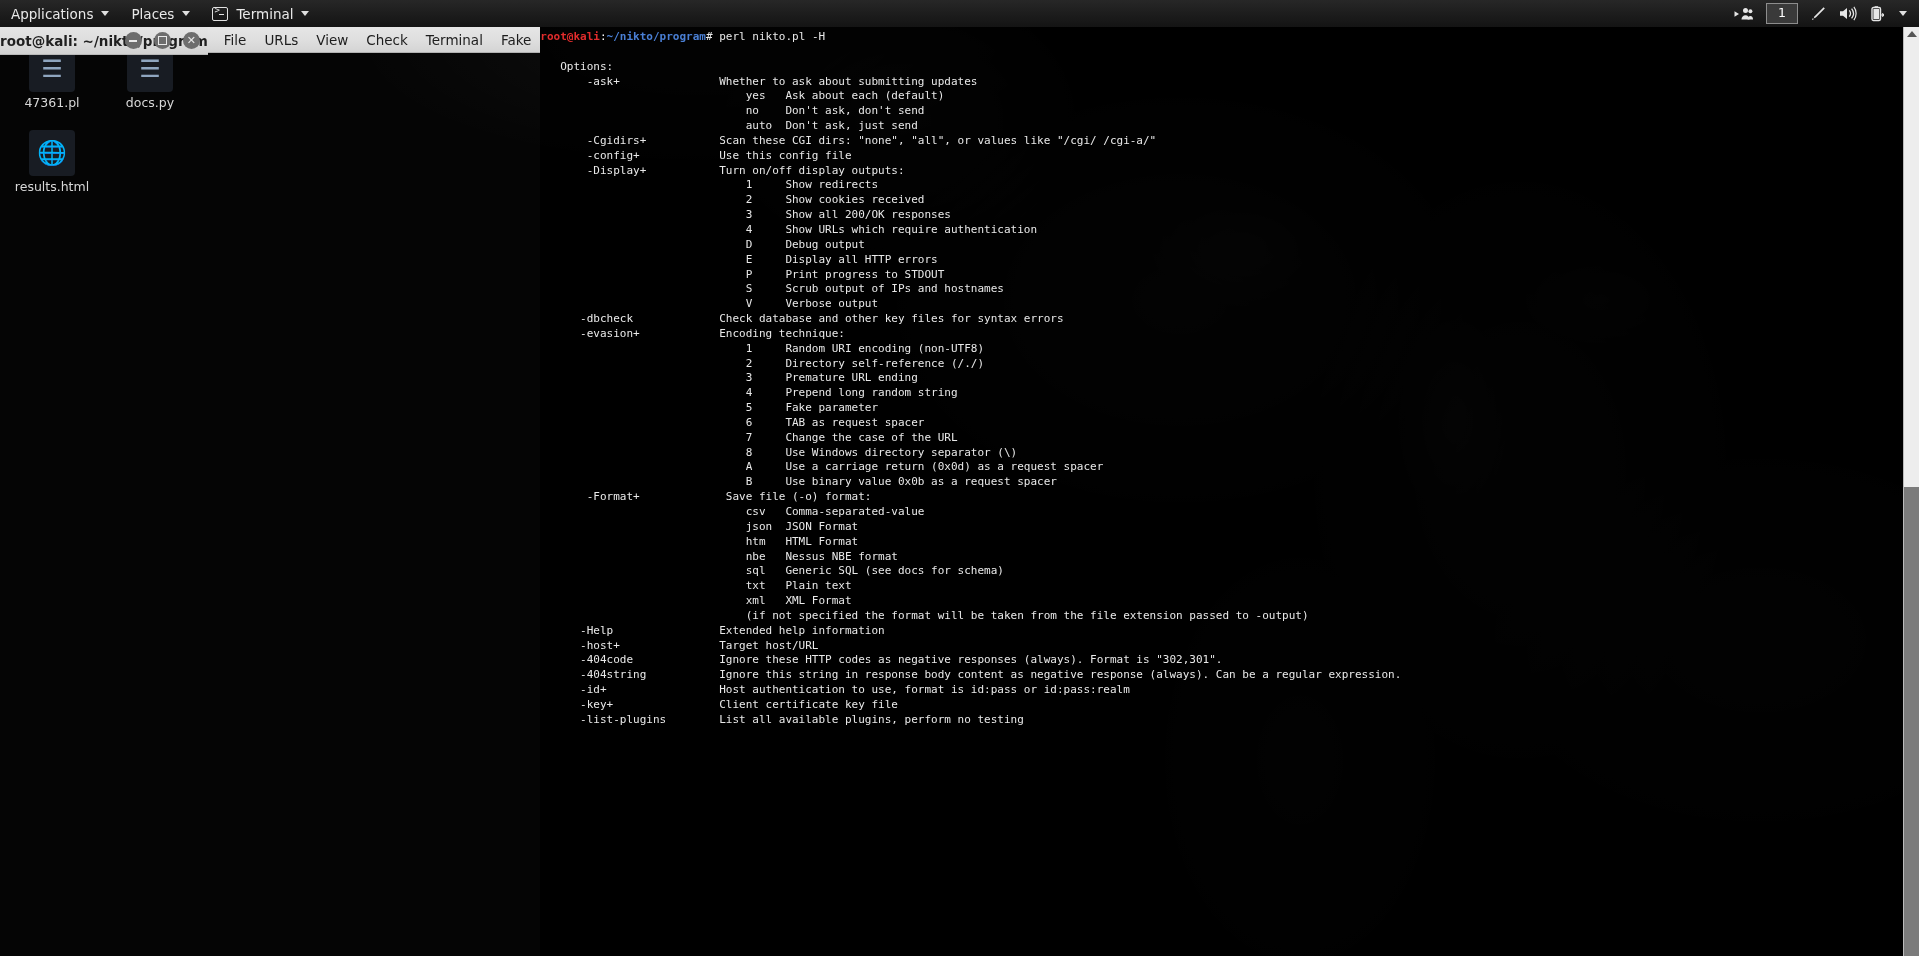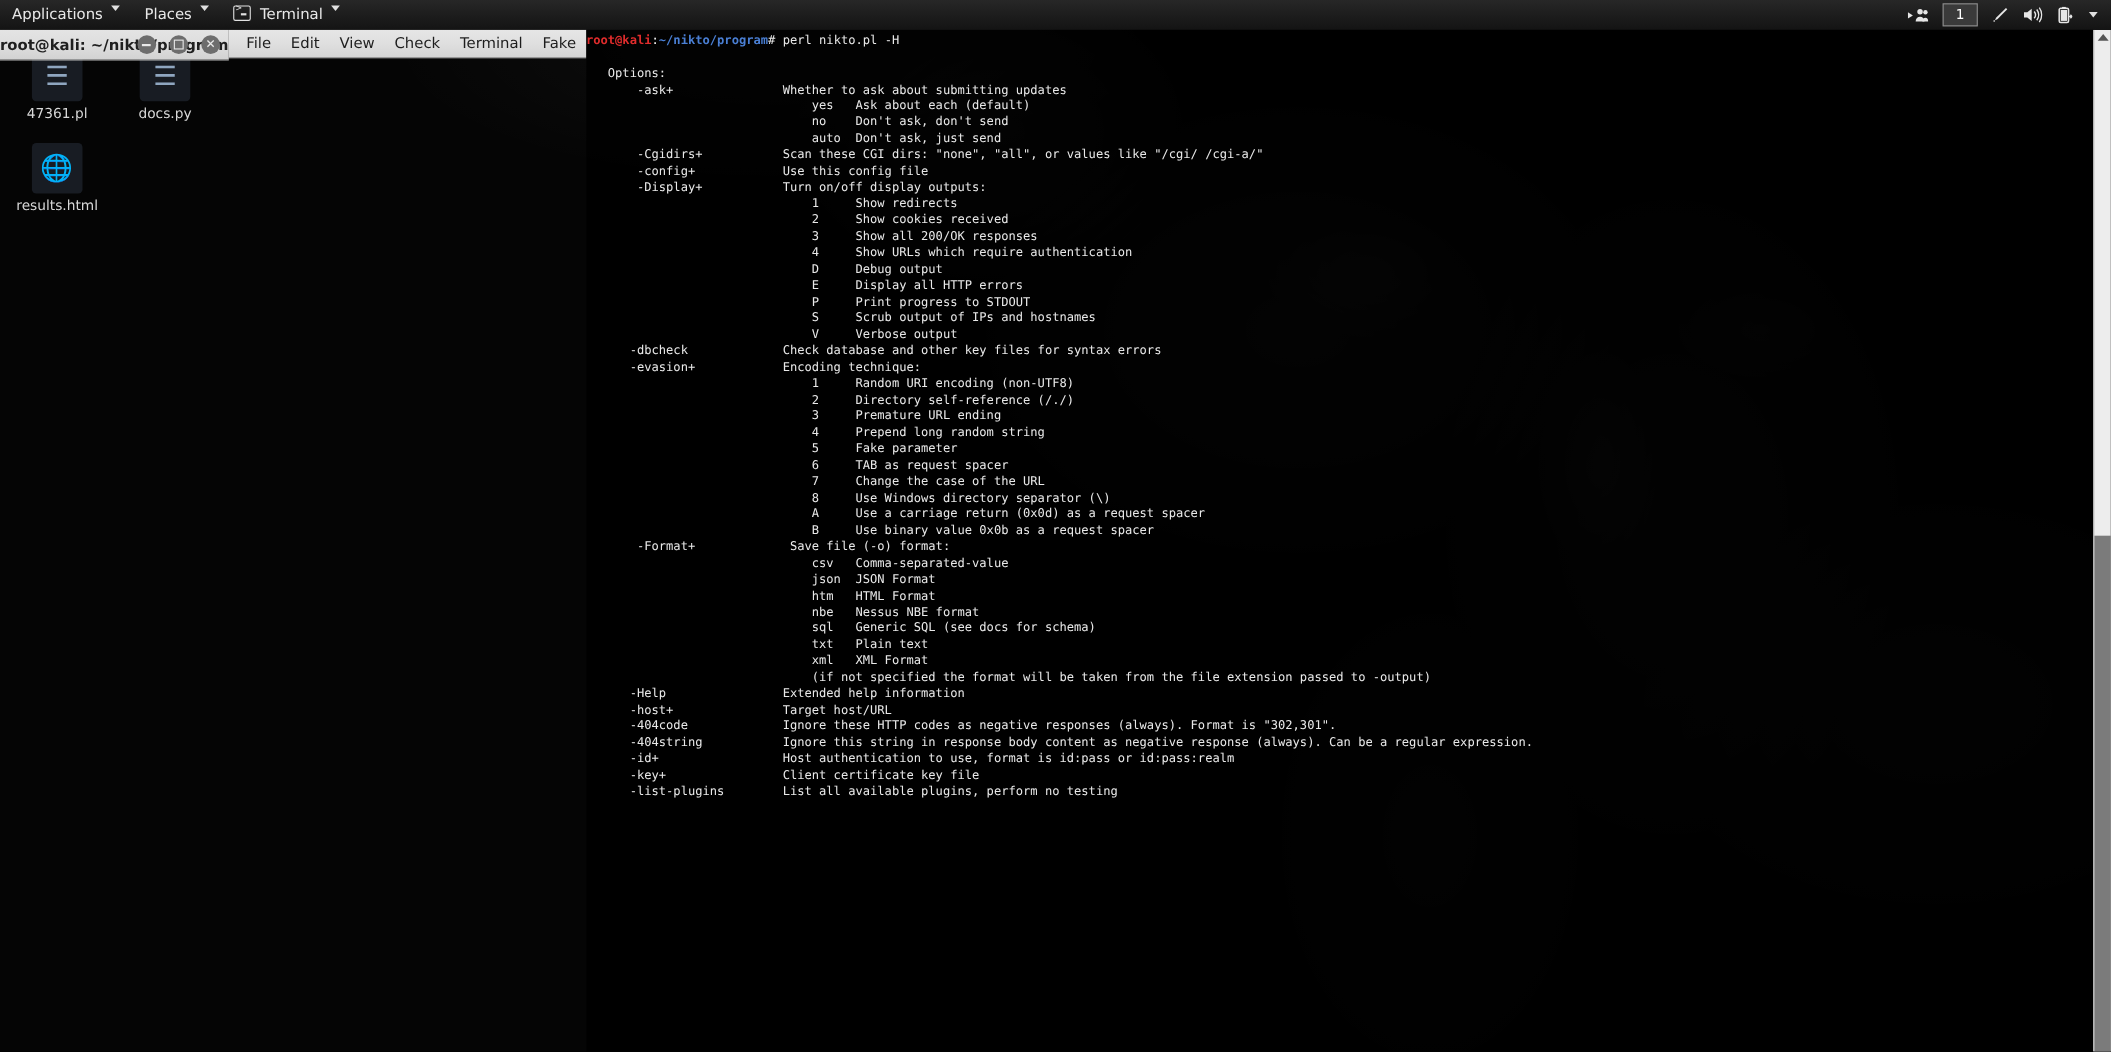--- a/index.html
+++ b/index.html
@@ -58,21 +58,21 @@
   #top-panel {
     position: absolute; left: 0; top: 0;
     width: 1919px; height: 27px;
     background: linear-gradient(180deg,#272727 0%,#1c1c1c 55%,#141414 100%);
     color: #e8e8e8;
     font-size: 13.5px;
     z-index: 50;
     display: flex; align-items: center;
   }
   .panel-menu {
-    display: flex; align-items: flex-start; gap: 6px;
+    display: flex; align-items: center; gap: 6px;
     padding: 0 11px; height: 17px; cursor: default;
     white-space: nowrap;
   }
   .caret {
     width: 0; height: 0; display: inline-block;
     border-left: 4px solid transparent;
     border-right: 4px solid transparent;
     border-top: 5px solid #e0e0e0;
     margin-left: 2px;
   }
@@ -271,21 +271,21 @@
         </span>
       <span class="wbtn">
           <span class="sq"></span>
         </span>
       <span class="wbtn">✕</span>
     </div>
   </div>
 
   <div id="menubar">
     <span class="menu-item">File</span>
-    <span class="menu-item">Edit</span>
+    <span class="menu-item">URLs</span>
     <span class="menu-item">View</span>
     <span class="menu-item">Check</span>
     <span class="menu-item">Terminal</span>
     <span class="menu-item">Fake</span>
   </div>
 
   <div id="term-body">
     <div id="term-text"><span class="c-red">root@kali</span><span class="c-white">:</span><span class="c-blue">~/nikto/program</span><span class="c-plain"># </span><span class="c-plain">perl nikto.pl -H</span>
 <span class="c-plain"></span>
 <span class="c-plain">   Options:</span>

